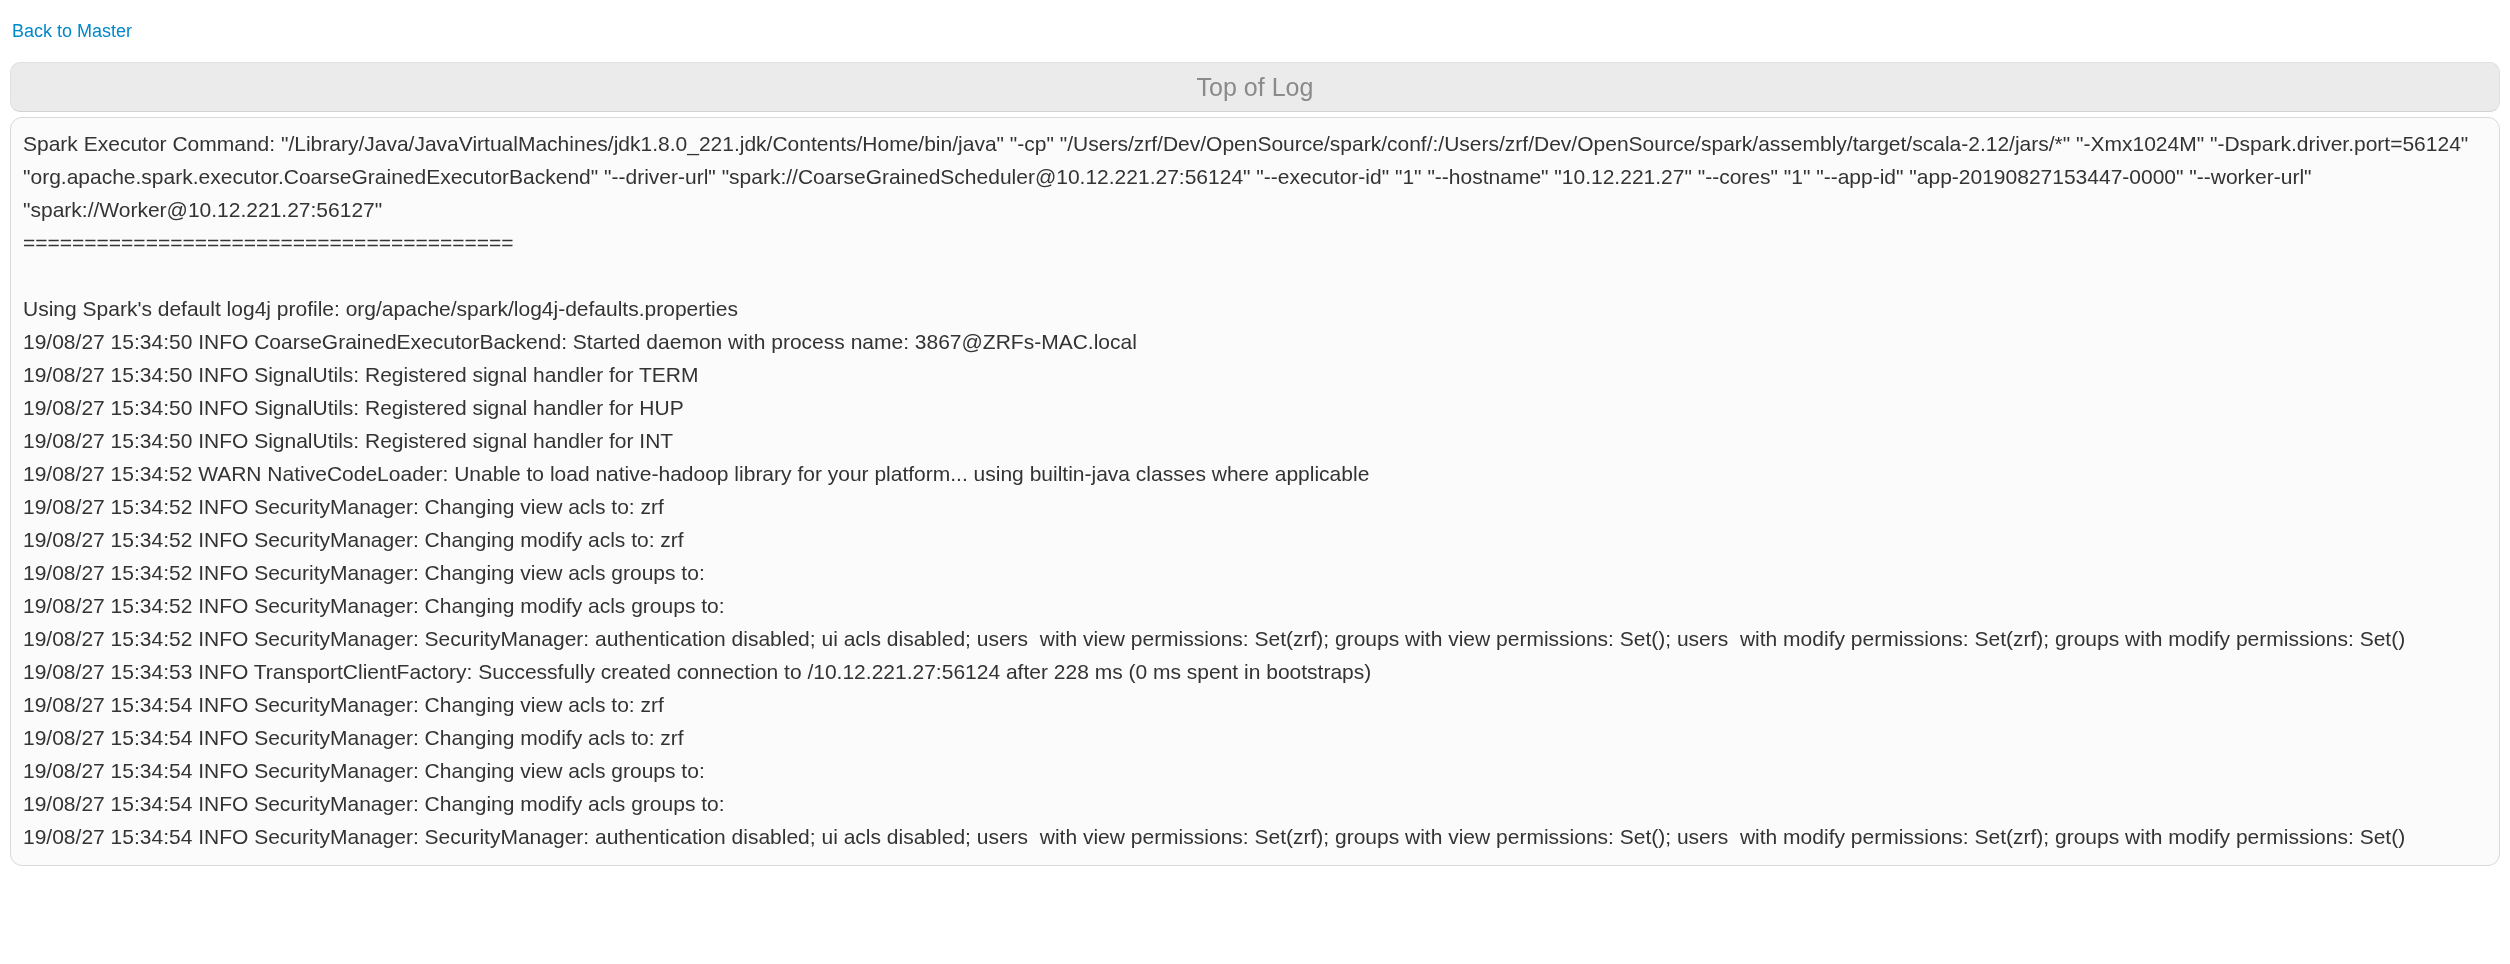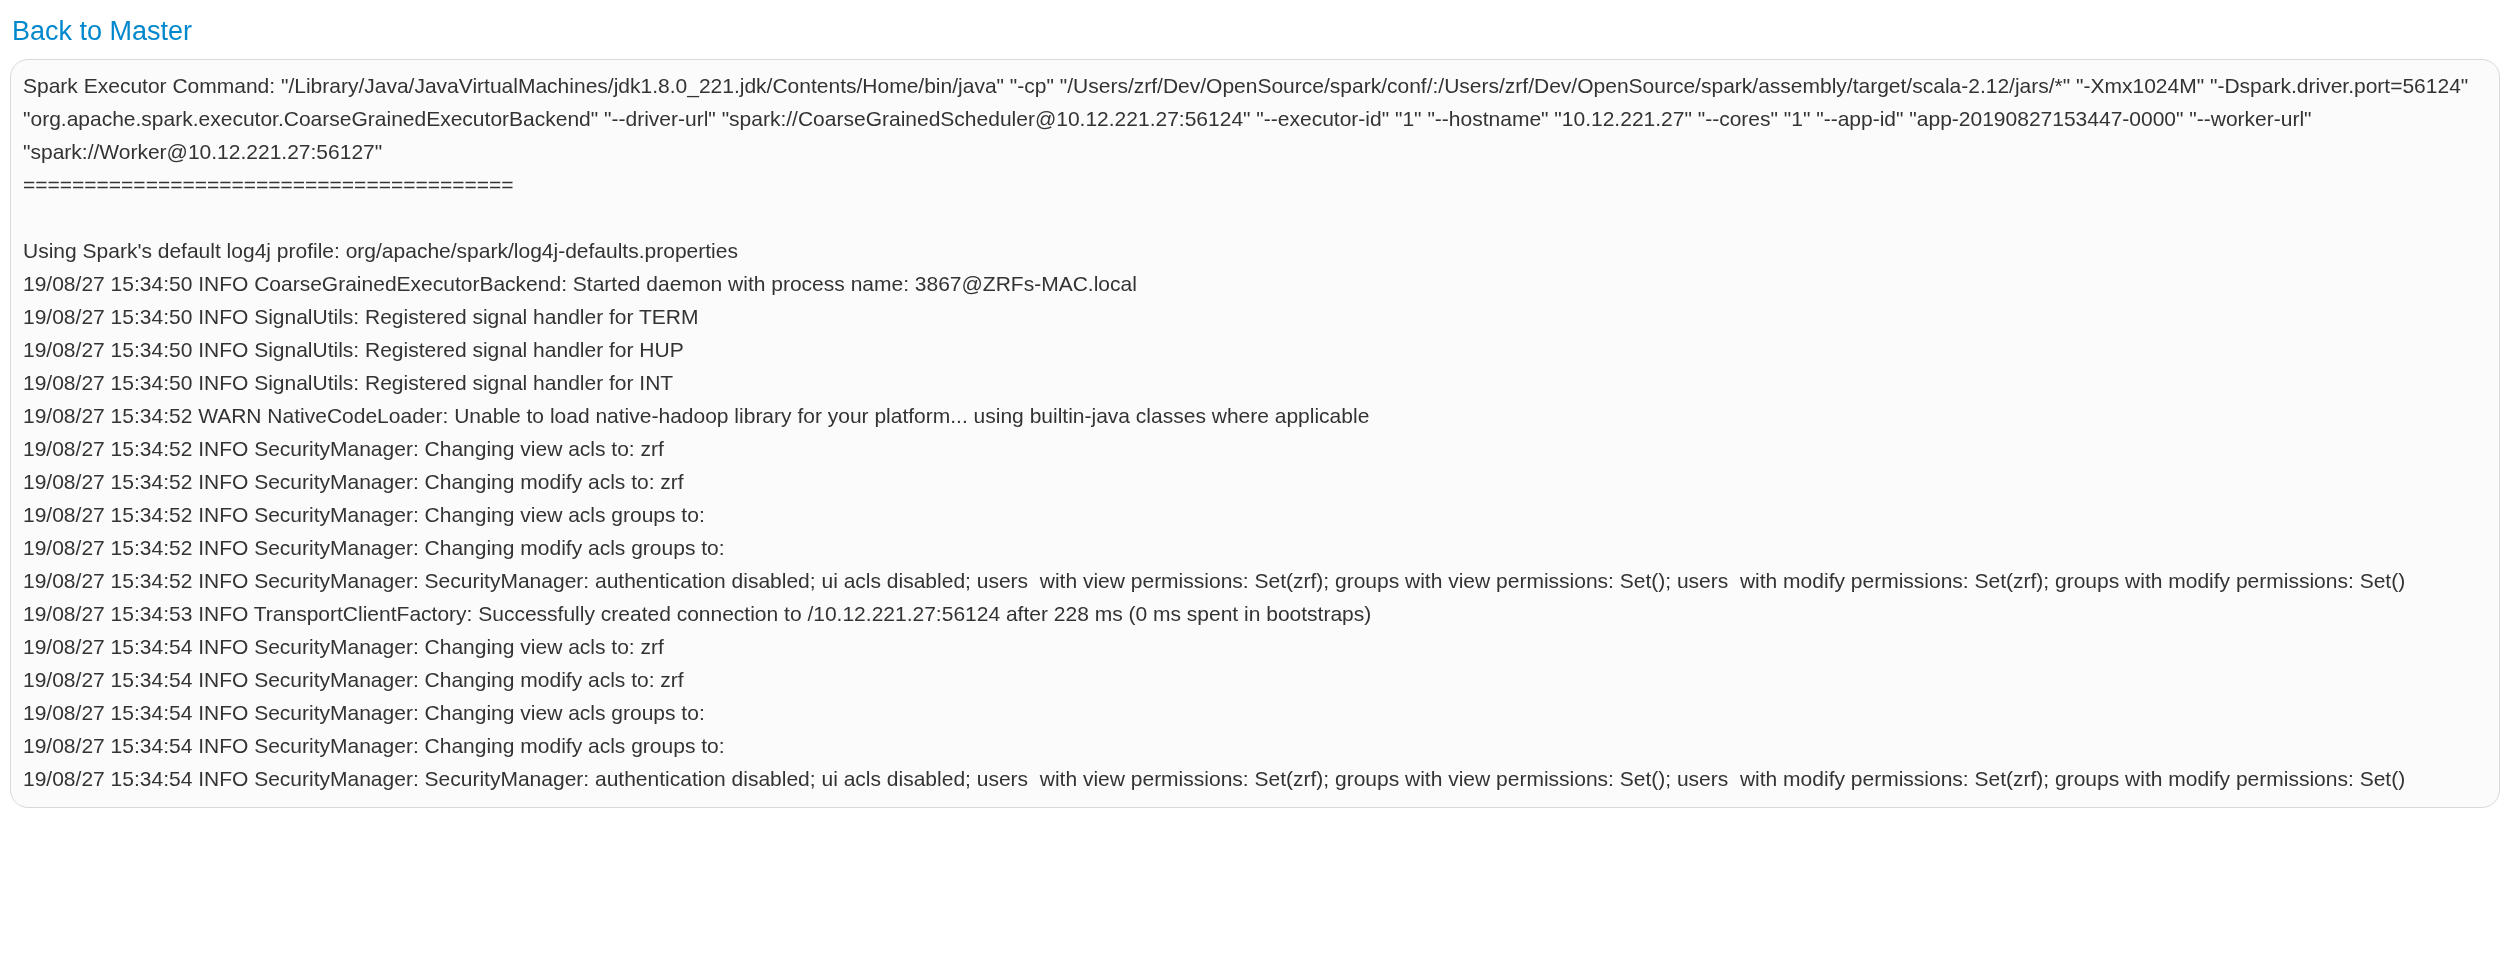--- a/index.html
+++ b/index.html
@@ -17,22 +17,22 @@
     background: #ffffff;
     font-family: "Liberation Sans", "DejaVu Sans", sans-serif;
     color: var(--text);
   }
   .page {
     width: 2510px;
     padding: 12px 10px 0 10px;
   }
   .back-link {
     display: inline-block;
-    margin: 4px 0 8px 2px;
-    font-size: 27px;
+    margin: 4px 0 0 2px;
+    font-size: 18px;
     line-height: 30px;
     color: var(--link);
     text-decoration: none;
     cursor: pointer;
   }
   .byte-range {
     margin: 26px 0 0 2px;
     font-size: 25px;
     line-height: 30px;
     color: var(--text);
@@ -46,38 +46,41 @@
     border: 1px solid #e0e0e0;
     border-bottom-color: #d2d2d2;
     border-radius: 10px;
     font-size: 25px;
     color: var(--header_text);
   }
   .log-box {
     margin-top: 5px;
     background: var(--log_bg);
     border: 1px solid var(--border);
-    border-radius: 18px;
+    border-radius: 12px;
     padding: 9px 12px 12px 12px;
     font-size: 21px;
     line-height: 33px;
     color: var(--text);
     white-space: pre-wrap;
     word-wrap: break-word;
     overflow: hidden;
   }
 </style>
 </head>
 <body>
 
 <div class="page">
 
   <a class="back-link">Back to Master</a>
 
 
+  <div class="log-header-bar">
+    <span>Top of Log</span>
+  </div>
 
   <div class="log-box">Spark Executor Command: "/Library/Java/JavaVirtualMachines/jdk1.8.0_221.jdk/Contents/Home/bin/java" "-cp" "/Users/zrf/Dev/OpenSource/spark/conf/:/Users/zrf/Dev/OpenSource/spark/assembly/target/scala-2.12/jars/*" "-Xmx1024M" "-Dspark.driver.port=56124" "org.apache.spark.executor.CoarseGrainedExecutorBackend" "--driver-url" "spark://CoarseGrainedScheduler@10.12.221.27:56124" "--executor-id" "1" "--hostname" "10.12.221.27" "--cores" "1" "--app-id" "app-20190827153447-0000" "--worker-url" "spark://Worker@10.12.221.27:56127"
 ========================================
 
 Using Spark's default log4j profile: org/apache/spark/log4j-defaults.properties
 19/08/27 15:34:50 INFO CoarseGrainedExecutorBackend: Started daemon with process name: 3867@ZRFs-MAC.local
 19/08/27 15:34:50 INFO SignalUtils: Registered signal handler for TERM
 19/08/27 15:34:50 INFO SignalUtils: Registered signal handler for HUP
 19/08/27 15:34:50 INFO SignalUtils: Registered signal handler for INT
 19/08/27 15:34:52 WARN NativeCodeLoader: Unable to load native-hadoop library for your platform... using builtin-java classes where applicable

